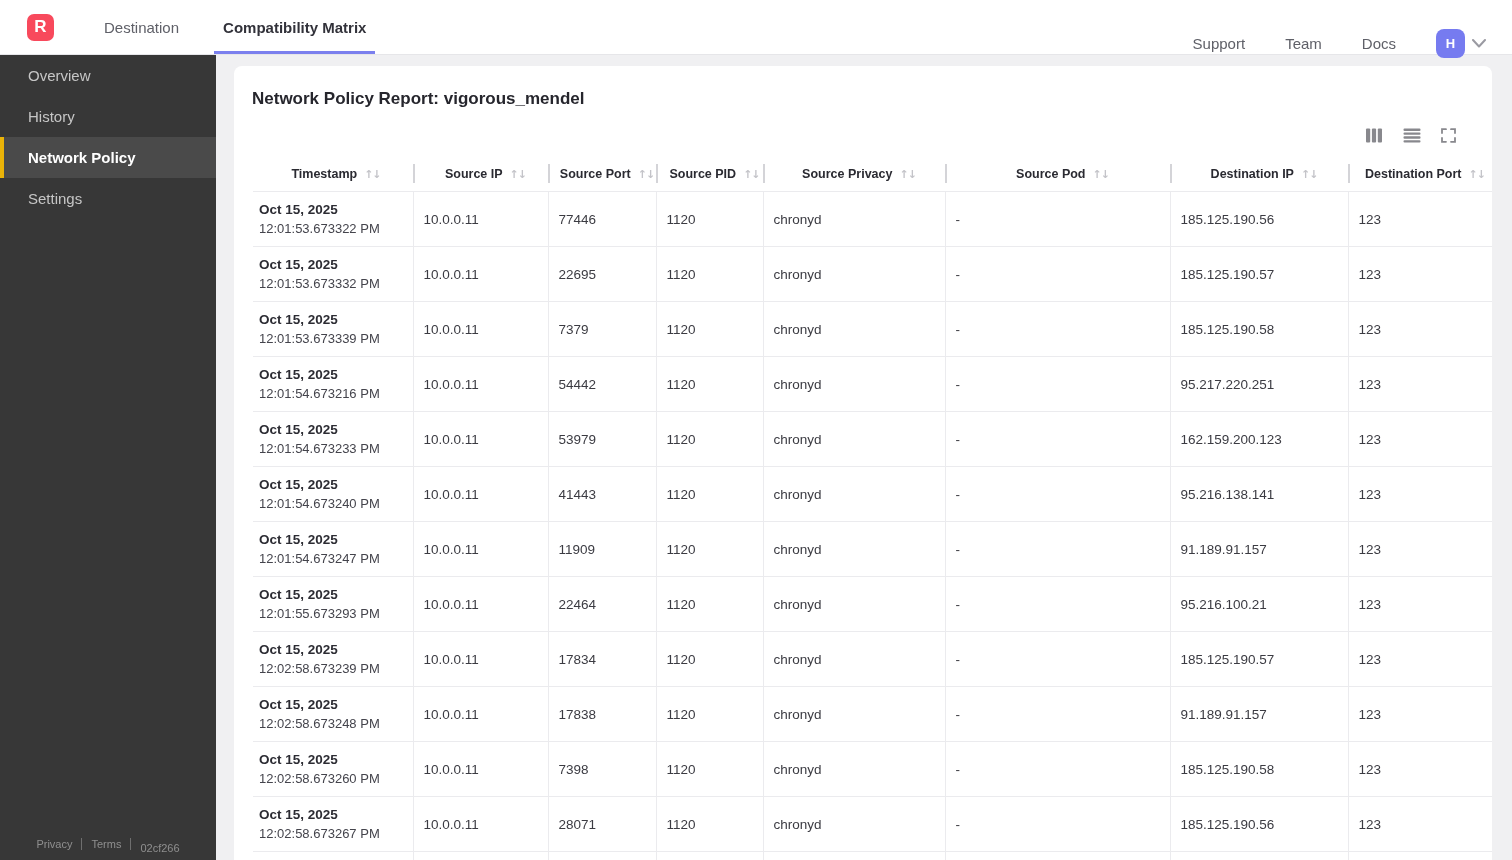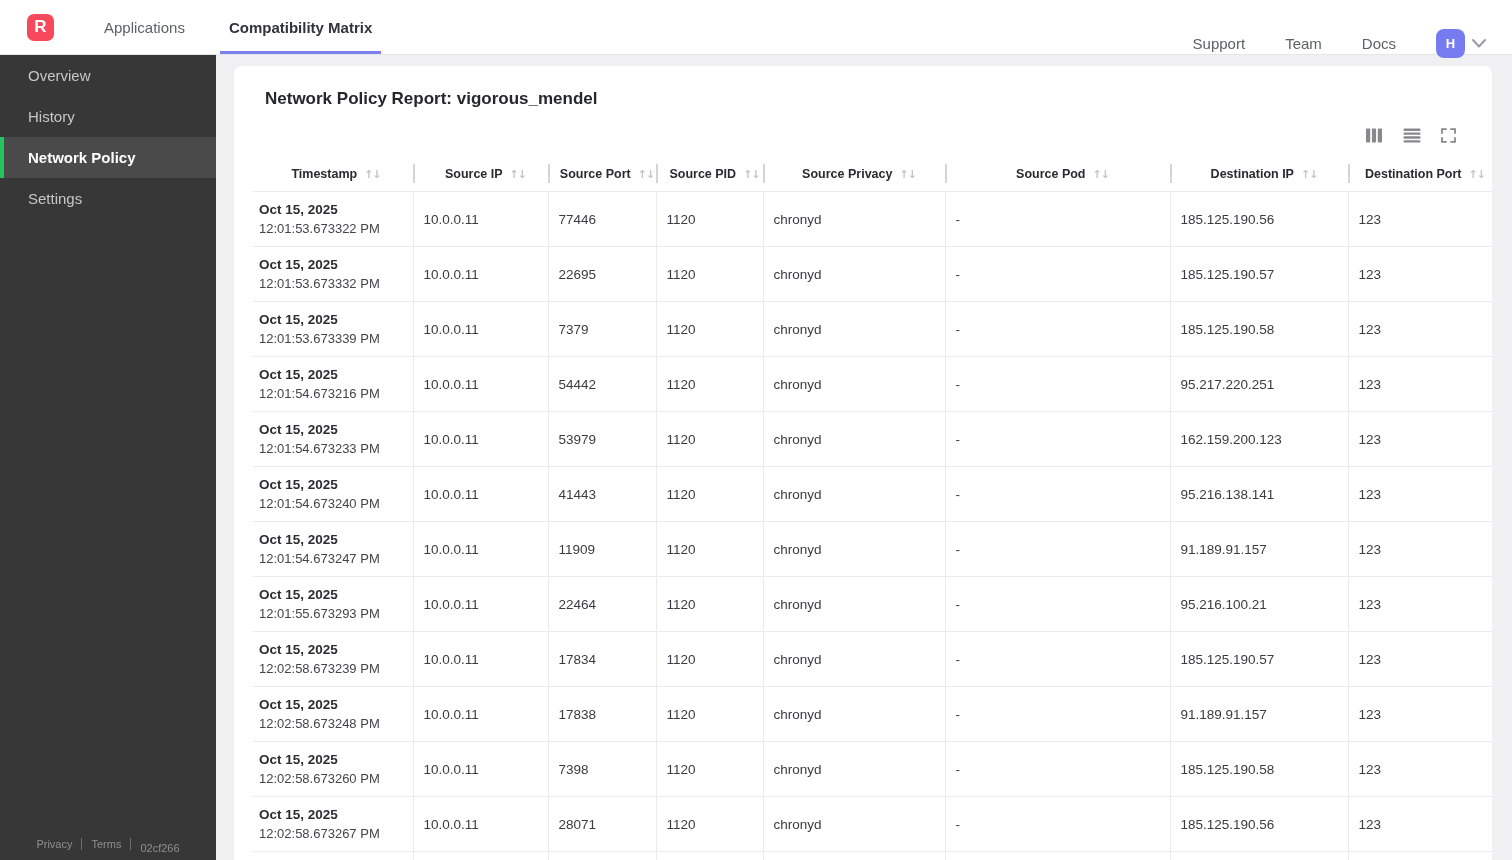--- a/index.html
+++ b/index.html
@@ -45,21 +45,21 @@
   .sidebar {
     position: absolute; top: 55px; left: 0; bottom: 0; width: 216px;
     background: #373737; 
   }
   .side-item {
     height: 41px; display: flex; align-items: center;
     padding-left: 28px; font-size: 15px; color: #c6c6c6; cursor: pointer;
   }
   .side-item.active {
     background: #4a4a4a; color: #ffffff; font-weight: 600;
-    border-left: 4px solid #22c55e; padding-left: 24px;
+    border-left: 4px solid #eab308; padding-left: 24px;
   }
   .side-footer {
     position: absolute; bottom: 6px; left: 0; width: 100%;
     display: flex; align-items: center; justify-content: center;
     font-size: 11px; color: #8f8f8f;
   }
   .side-footer .sep { width: 1px; height: 12px; background: #6e6e6e; margin: 0 9px; }
   .side-footer span { cursor: pointer; }
   .side-footer .ver { cursor: default; margin-top: 8px; }
 
@@ -67,21 +67,21 @@
   .main {
     position: absolute; top: 55px; left: 216px; right: 0; bottom: 0;
     padding: 11px 20px 0 18px; overflow: hidden;
   }
   .card {
     background: #ffffff; border-radius: 8px; height: 900px;
     padding-top: 23px; overflow: hidden;
   }
   .card-title {
     font-size: 17px; font-weight: 700; color: #26262d;
-    padding: 0 31px; line-height: 1.2;
+    padding: 0 18px; line-height: 1.2;
   }
   .toolbar {
     display: flex; justify-content: flex-end; align-items: center;
     gap: 20px; padding-right: 36px; margin-top: 17px; height: 18px;
   }
   .tool-btn { cursor: pointer; display: flex; align-items: center; }
 
   
   .table-wrap { margin-left: 19px; margin-top: 19px; }
   table { border-collapse: collapse; table-layout: fixed; width: 1239px; }
@@ -114,21 +114,21 @@
 </style>
 </head>
 <body>
 
 <header class="topnav">
   <div class="logo">
     <span>R</span>
   </div>
   <nav class="nav-tabs">
     <div class="nav-tab">
-      <span>Applications</span>
+      <span>Destination</span>
     </div>
     <div class="nav-tab active">
       <span>Compatibility Matrix</span>
     </div>
   </nav>
   <div class="nav-right">
     <span class="nav-link">Support</span>
     <span class="nav-link">Team</span>
     <span class="nav-link">Docs</span>
     <div class="avatar">

